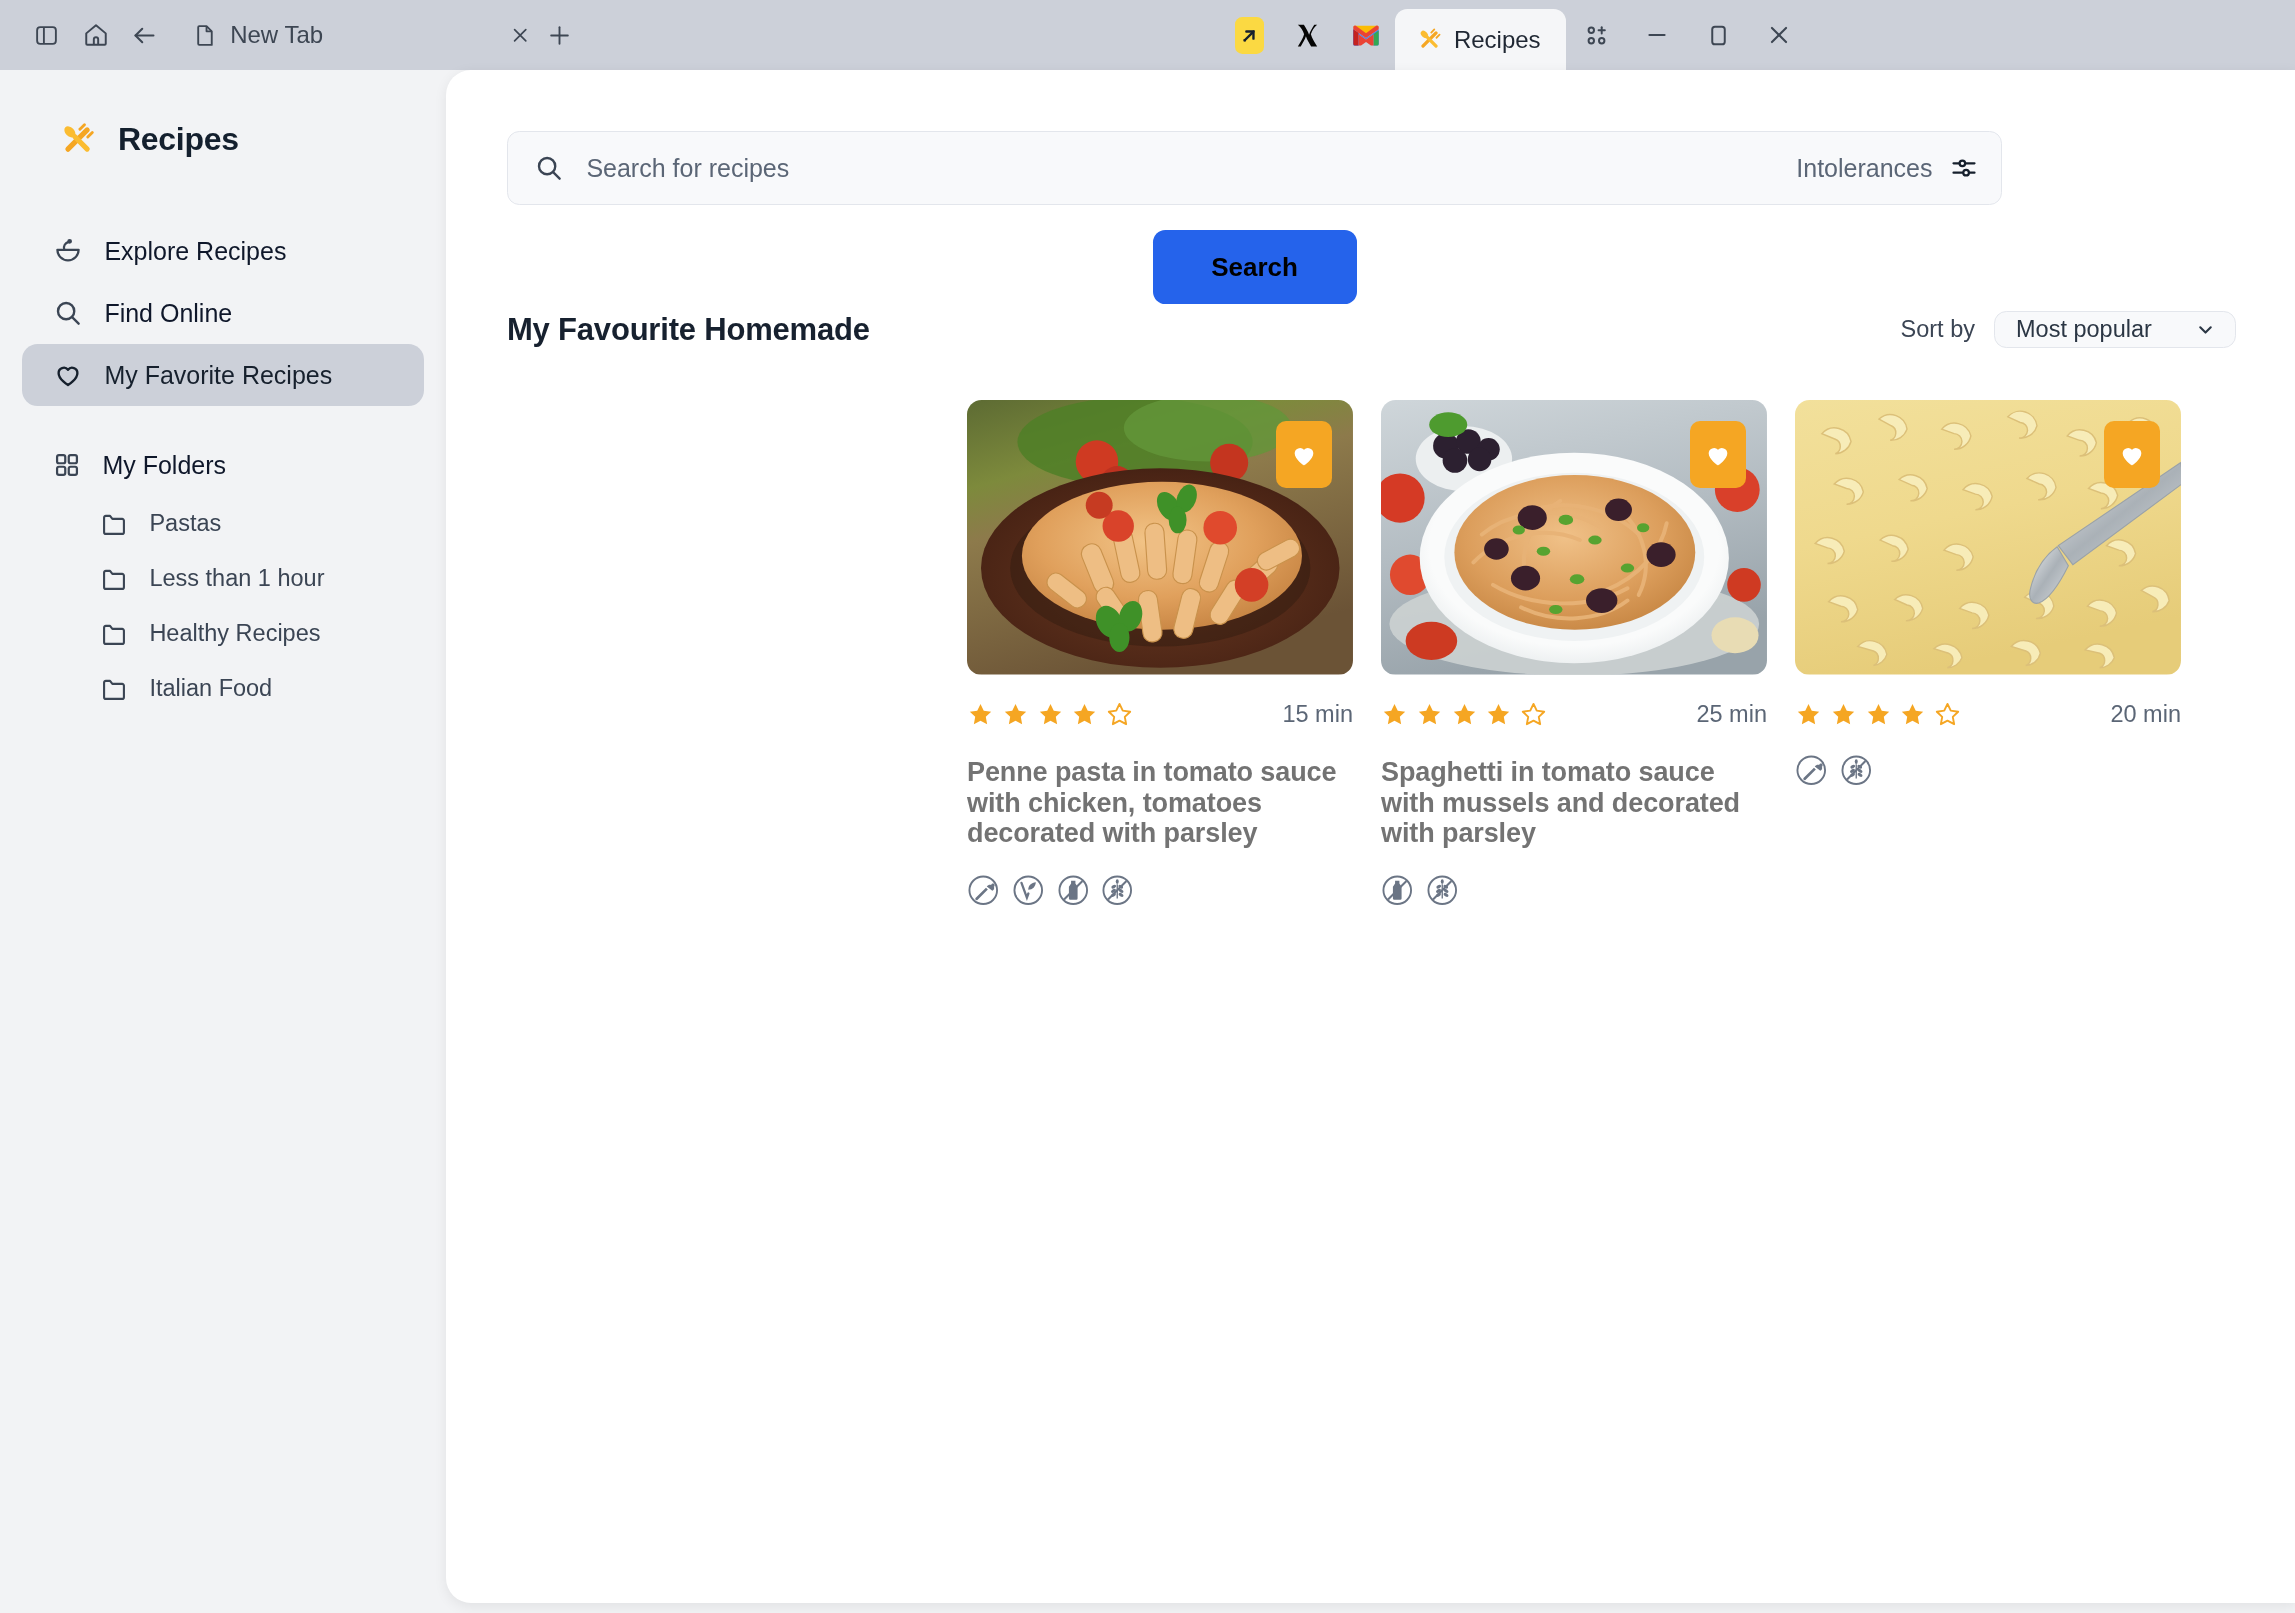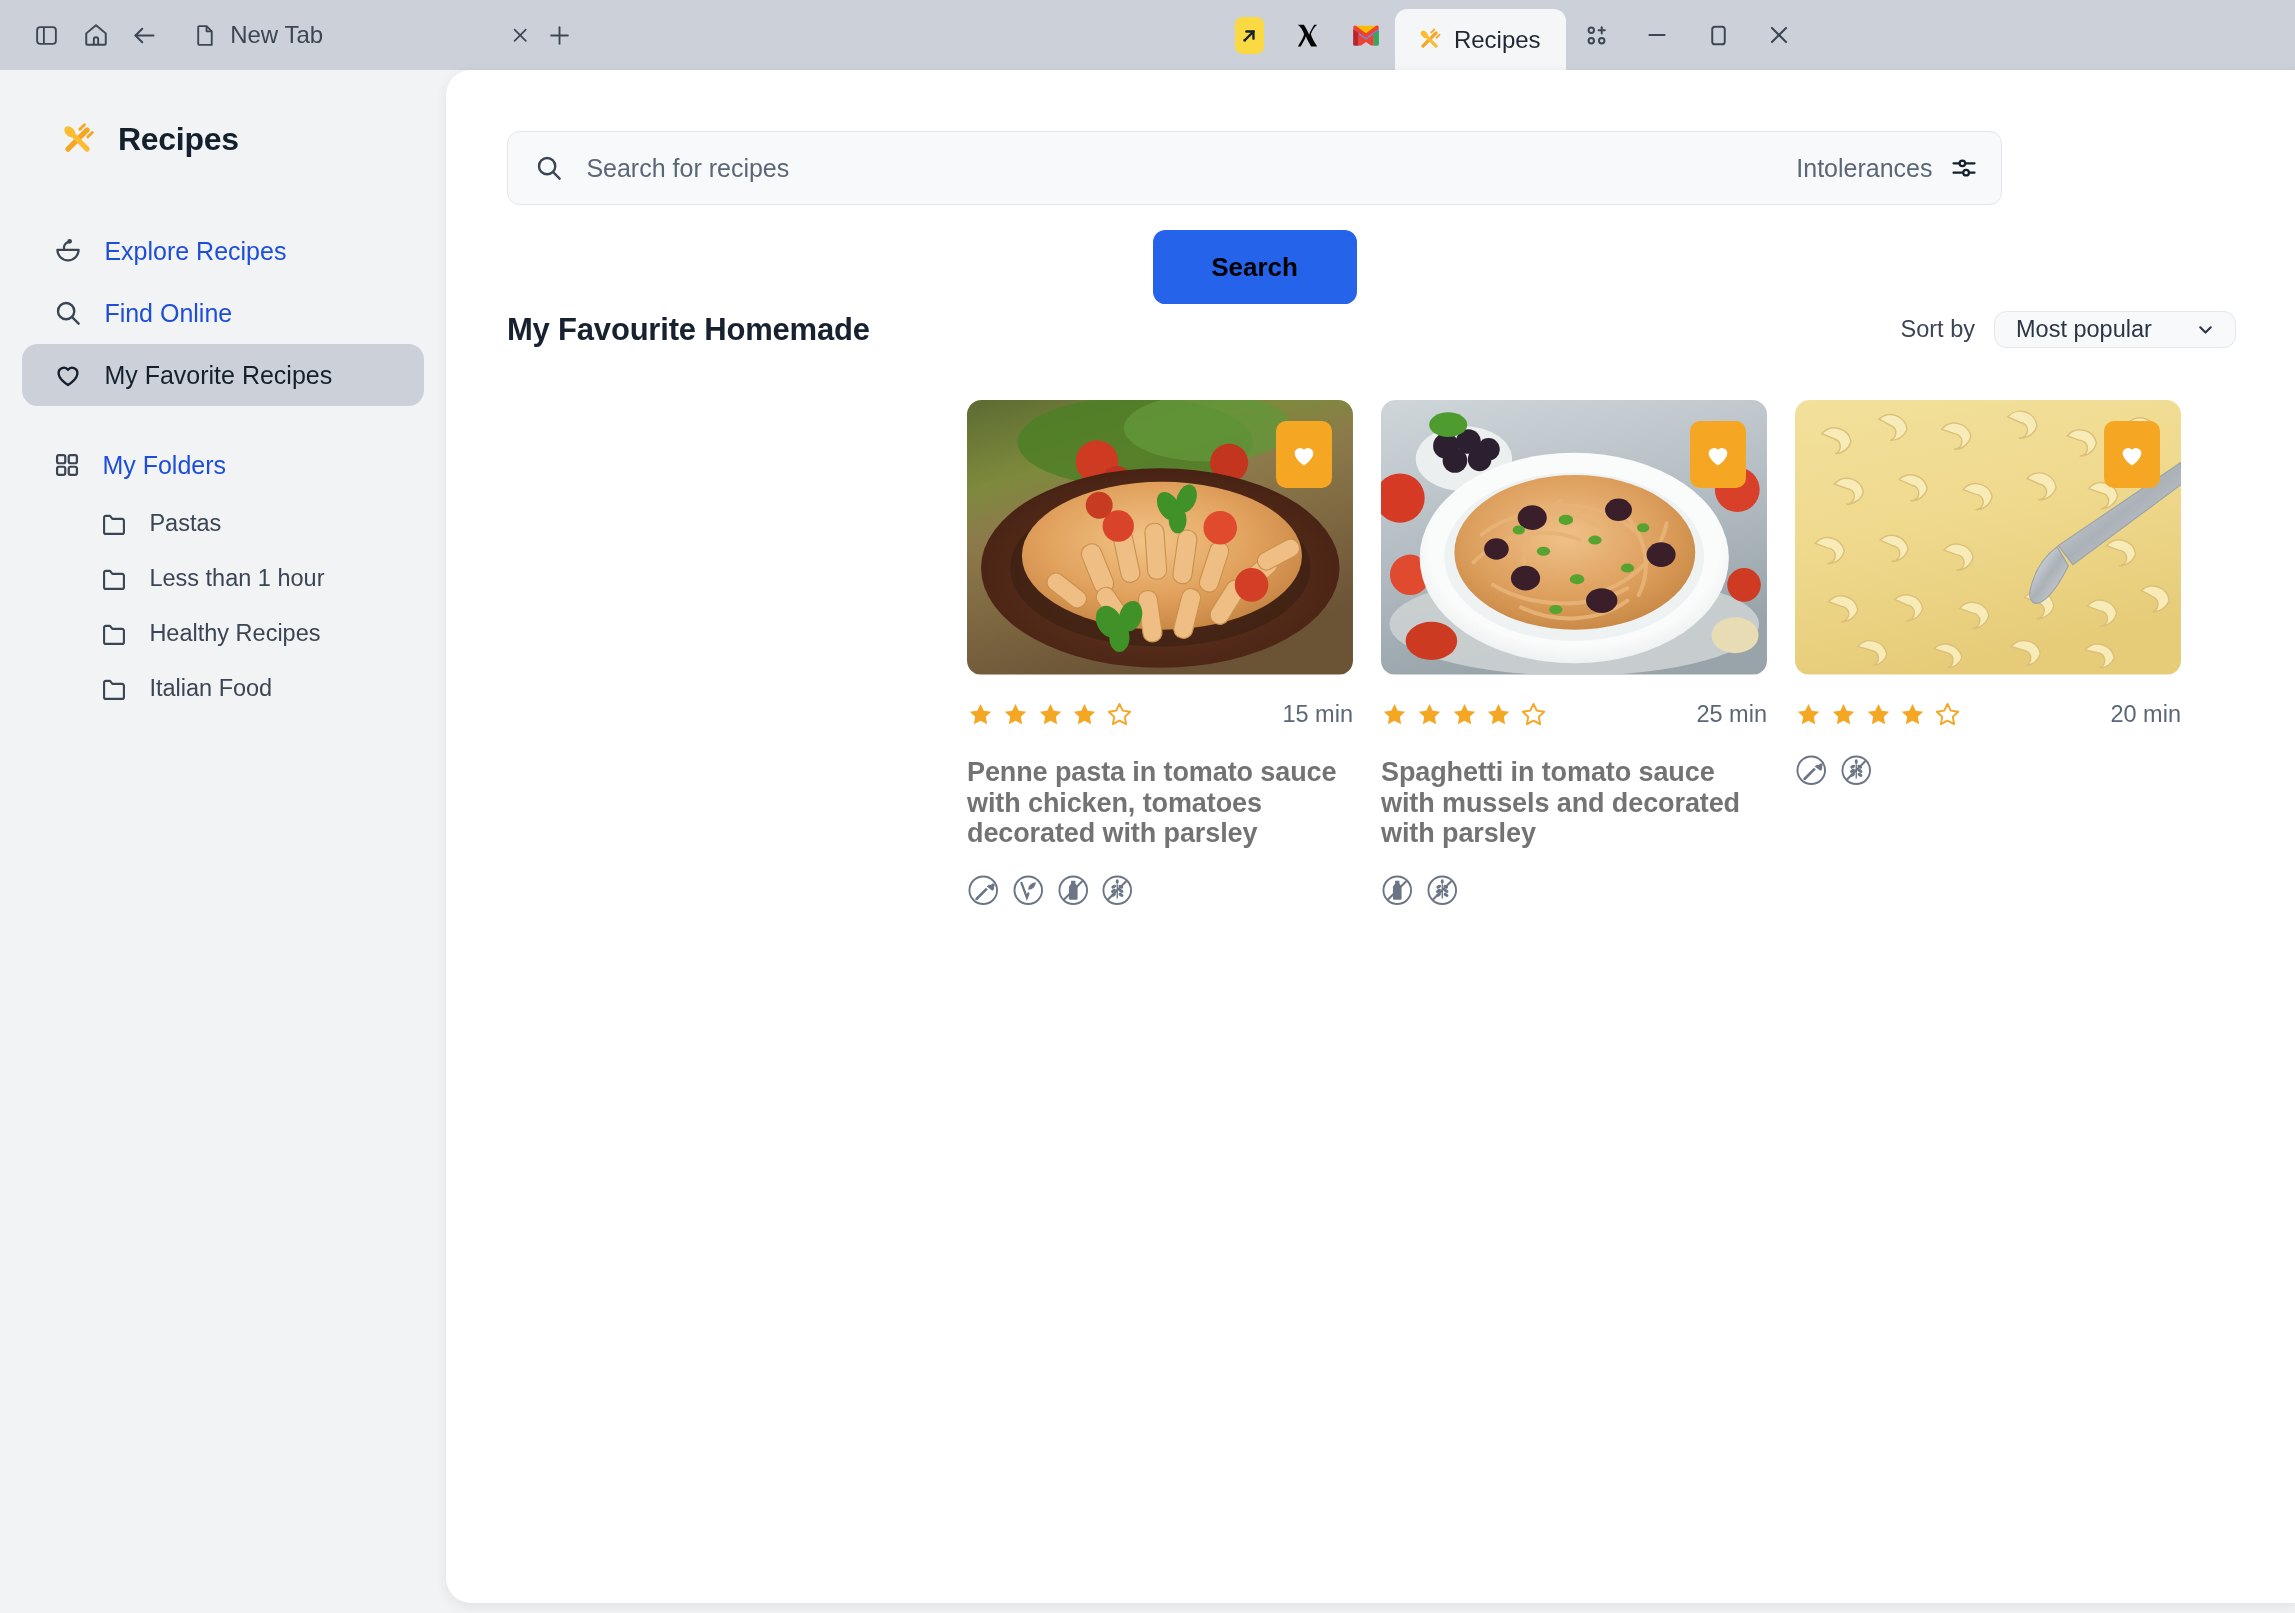--- a/index.html
+++ b/index.html
@@ -76,21 +76,21 @@
   .brand-title { font-size: 32px; font-weight: 700; color: #14202e; letter-spacing: -0.3px; }
 
   .nav { padding: 0 22.4px; }
   .nav-item {
     display: flex; align-items: center; gap: 21px;
     height: 62px; padding-left: 31px;
     border-radius: 15.7px;
     color: #3b4554;
   }
   .nav-item.active { background: #ccd0d9; }
-  .nav-label { font-size: 25px; color: #1d4ed8; white-space: nowrap; }
+  .nav-label { font-size: 25px; color: #0f172a; white-space: nowrap; }
   .nav-item.active .nav-label { color: #16202d; }
   .nav-gap { height: 28px; }
   .folder-item {
     display: flex; align-items: center; gap: 21px;
     height: 55px; padding-left: 78px;
     color: #3b4554;
   }
   .folder-label { font-size: 23.5px; color: #3b4554; white-space: nowrap; }
 
   

